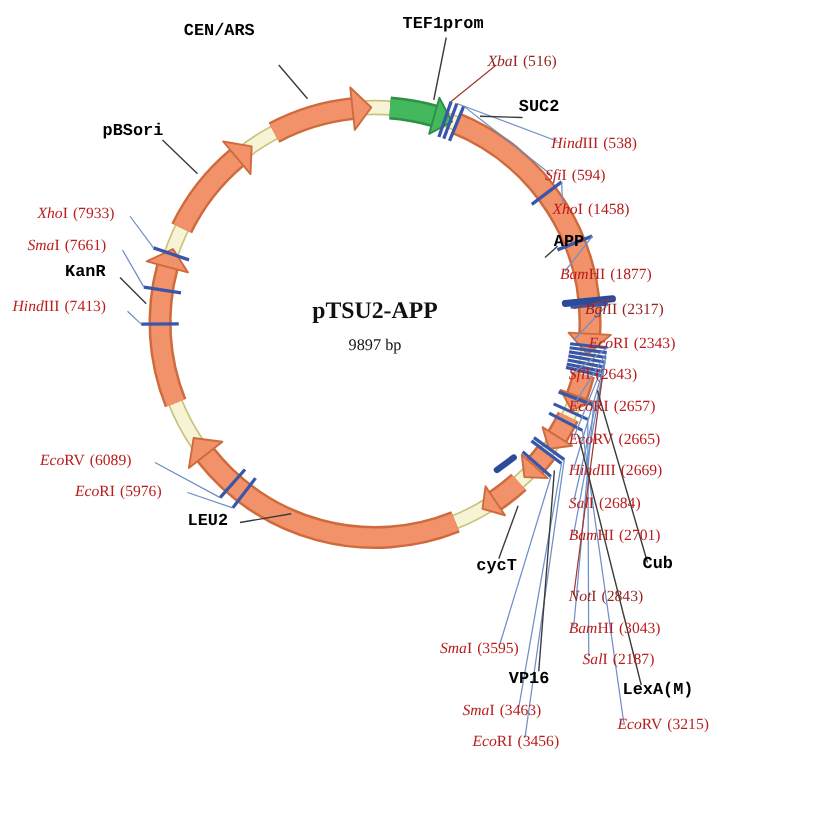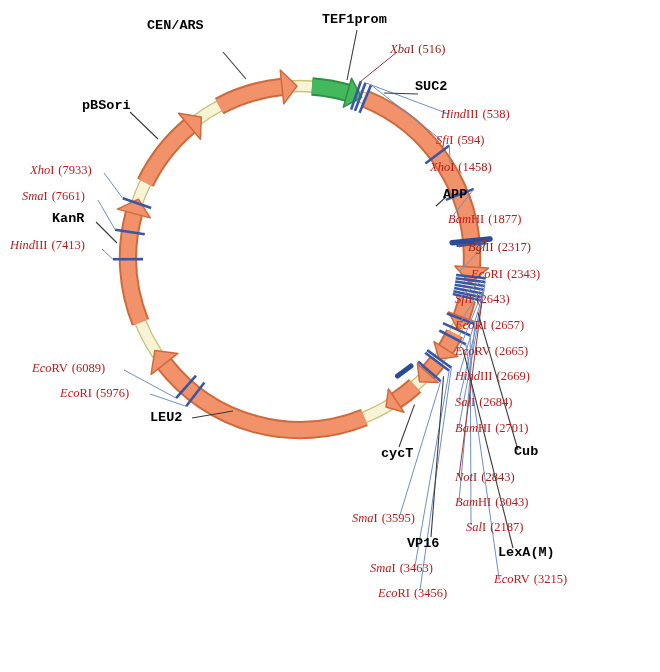--- a/index.html
+++ b/index.html
@@ -159,38 +159,40 @@
       <line x1="443.5" y1="376.3" x2="431" y2="537"></line>
       <line x1="414.5" y1="404.6" x2="399" y2="447"></line>
       <line x1="192" y1="418" x2="233" y2="411"></line>
       <line x1="96" y1="222" x2="117" y2="243"></line>
       <line x1="130" y1="112" x2="158" y2="139"></line>
       <line x1="223" y1="52" x2="246" y2="79"></line>
     </g>
   </svg>
 
   <div class="center">
+    <div class="pname">pTSU2-APP</div>
+    <div class="psize">9897 bp</div>
   </div>
 
   <div class="gene" style="left:322px;top:12px">TEF1prom</div>
   <div class="gene" style="left:415px;top:79px">SUC2</div>
   <div class="gene" style="left:443px;top:187px">APP</div>
   <div class="gene" style="left:514px;top:444px">Cub</div>
   <div class="gene" style="left:498px;top:545px">LexA(M)</div>
   <div class="gene" style="left:407px;top:536px">VP16</div>
   <div class="gene" style="left:381px;top:446px">cycT</div>
   <div class="gene" style="left:150px;top:410px">LEU2</div>
   <div class="gene" style="left:52px;top:211px">KanR</div>
   <div class="gene" style="left:82px;top:98px">pBSori</div>
   <div class="gene" style="left:147px;top:18px">CEN/ARS</div>
 
   <div class="site red" style="left:390px;top:42px"><i>Xba</i><span class="rm">I</span><span class="num">(516)</span></div>
   <div class="site" style="left:441px;top:107px"><i>Hind</i><span class="rm">III</span><span class="num">(538)</span></div>
   <div class="site" style="left:436px;top:133px"><i>Sfi</i><span class="rm">I</span><span class="num">(594)</span></div>
-  <div class="site" style="left:430px;top:160px"><i>Xho</i><span class="rm">I</span><span class="num">(1458)</span></div>
+  <div class="site" style="left:442px;top:160px"><i>Xho</i><span class="rm">I</span><span class="num">(1458)</span></div>
   <div class="site" style="left:448px;top:212px"><i>Bam</i><span class="rm">HI</span><span class="num">(1877)</span></div>
   <div class="site red" style="left:468px;top:240px"><i>Bgl</i><span class="rm">II</span><span class="num">(2317)</span></div>
   <div class="site" style="left:471px;top:267px"><i>Eco</i><span class="rm">RI</span><span class="num">(2343)</span></div>
   <div class="site" style="left:455px;top:292px"><i>Sfi</i><span class="rm">I</span><span class="num">(2643)</span></div>
   <div class="site" style="left:455px;top:318px"><i>Eco</i><span class="rm">RI</span><span class="num">(2657)</span></div>
   <div class="site" style="left:455px;top:344px"><i>Eco</i><span class="rm">RV</span><span class="num">(2665)</span></div>
   <div class="site" style="left:455px;top:369px"><i>Hind</i><span class="rm">III</span><span class="num">(2669)</span></div>
   <div class="site" style="left:455px;top:395px"><i>Sal</i><span class="rm">I</span><span class="num">(2684)</span></div>
   <div class="site" style="left:455px;top:421px"><i>Bam</i><span class="rm">HI</span><span class="num">(2701)</span></div>
   <div class="site red" style="left:455px;top:470px"><i>Not</i><span class="rm">I</span><span class="num">(2843)</span></div>

